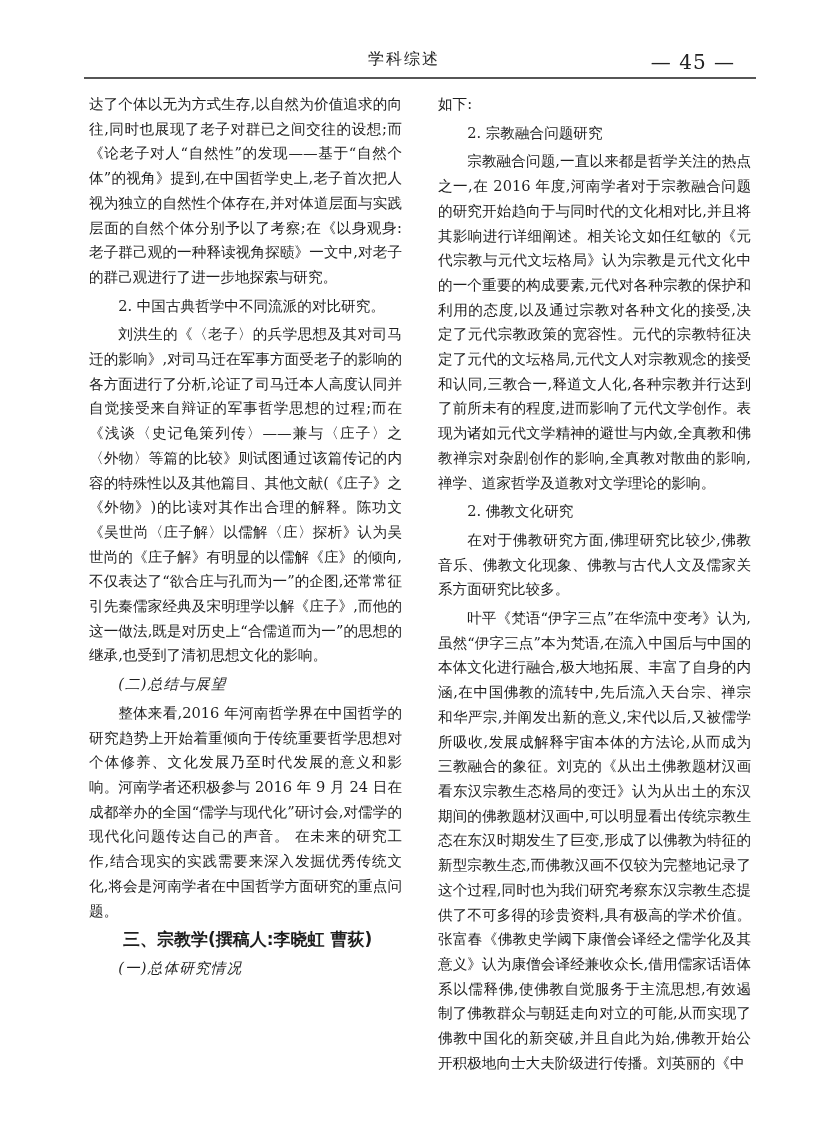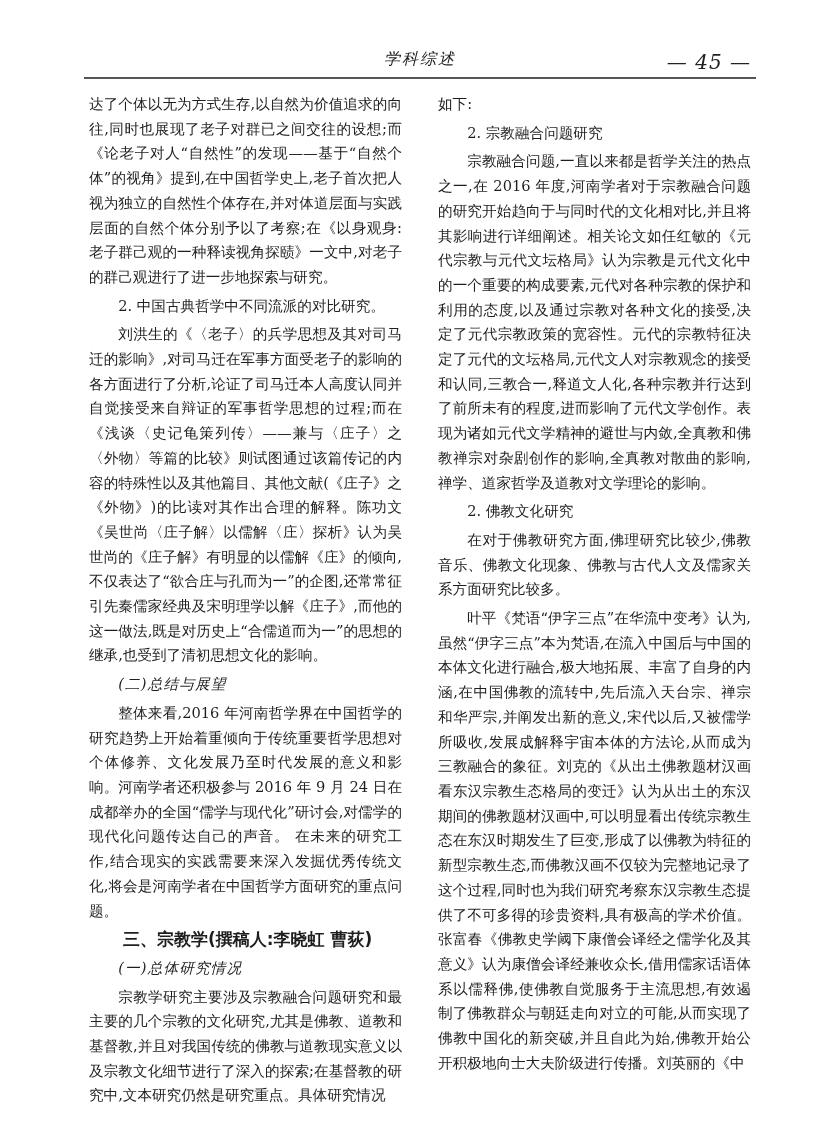--- a/index.html
+++ b/index.html
@@ -15,25 +15,24 @@
     overflow: hidden;
   }
   .page {
     position: relative;
     width: 839px;
     height: 1135px;
     background: #ffffff;
   }
   .page-header {
     position: absolute;
-    left: 85px;
+    left: 69px;
     top: 49px;
     width: 670px;
     height: 24px;
-    font-style: italic;
   }
   .running-head {
     text-align: center;
     font-size: 16px;
     letter-spacing: 2px;
     color: #222;
   }
   .page-number {
     position: absolute;
     right: 4px;
@@ -101,21 +100,20 @@
 
   <div class="article-body">
     <div class="column">
         <p class="para para-continuation">达了个体以无为方式生存,以自然为价值追求的向往,同时也展现了老子对群已之间交往的设想;而《论老子对人“自然性”的发现——基于“自然个体”的视角》提到,在中国哲学史上,老子首次把人视为独立的自然性个体存在,并对体道层面与实践层面的自然个体分别予以了考察;在《以身观身:老子群己观的一种释读视角探赜》一文中,对老子的群己观进行了进一步地探索与研究。</p>
         <p class="para para-normal">2. 中国古典哲学中不同流派的对比研究。</p>
         <p class="para para-normal">刘洪生的《〈老子〉的兵学思想及其对司马迁的影响》,对司马迁在军事方面受老子的影响的各方面进行了分析,论证了司马迁本人高度认同并自觉接受来自辩证的军事哲学思想的过程;而在《浅谈〈史记龟策列传〉——兼与〈庄子〉之〈外物〉等篇的比较》则试图通过该篇传记的内容的特殊性以及其他篇目、其他文献(《庄子》之《外物》)的比读对其作出合理的解释。陈功文《吴世尚〈庄子解〉以儒解〈庄〉探析》认为吴世尚的《庄子解》有明显的以儒解《庄》的倾向,不仅表达了“欲合庄与孔而为一”的企图,还常常征引先秦儒家经典及宋明理学以解《庄子》,而他的这一做法,既是对历史上“合儒道而为一”的思想的继承,也受到了清初思想文化的影响。</p>
         <p class="para para-kaiti-subheading">(二)总结与展望</p>
         <p class="para para-normal">整体来看,2016 年河南哲学界在中国哲学的研究趋势上开始着重倾向于传统重要哲学思想对个体修养、文化发展乃至时代发展的意义和影响。河南学者还积极参与 2016 年 9 月 24 日在成都举办的全国“儒学与现代化”研讨会,对儒学的现代化问题传达自己的声音。 在未来的研究工作,结合现实的实践需要来深入发掘优秀传统文化,将会是河南学者在中国哲学方面研究的重点问题。</p>
         <p class="para para-bold-heading">三、宗教学(撰稿人:李晓虹 曹荻)</p>
         <p class="para para-kaiti-subheading">(一)总体研究情况</p>
-        <p class="para para-normal">宗教学研究主要涉及宗教融合问题研究和最主要的几个宗教的文化研究,尤其是佛教、道教和基督教,并且对我国传统的佛教与道教现实意义以及宗教文化细节进行了深入的探索;在基督教的研究中,文本研究仍然是研究重点。具体研究情况</p>
       </div>
     <div class="column">
         <p class="para para-continuation">如下:</p>
         <p class="para para-normal">2. 宗教融合问题研究</p>
         <p class="para para-normal">宗教融合问题,一直以来都是哲学关注的热点之一,在 2016 年度,河南学者对于宗教融合问题的研究开始趋向于与同时代的文化相对比,并且将其影响进行详细阐述。相关论文如任红敏的《元代宗教与元代文坛格局》认为宗教是元代文化中的一个重要的构成要素,元代对各种宗教的保护和利用的态度,以及通过宗教对各种文化的接受,决定了元代宗教政策的宽容性。元代的宗教特征决定了元代的文坛格局,元代文人对宗教观念的接受和认同,三教合一,释道文人化,各种宗教并行达到了前所未有的程度,进而影响了元代文学创作。表现为诸如元代文学精神的避世与内敛,全真教和佛教禅宗对杂剧创作的影响,全真教对散曲的影响,禅学、道家哲学及道教对文学理论的影响。</p>
         <p class="para para-normal">2. 佛教文化研究</p>
         <p class="para para-normal">在对于佛教研究方面,佛理研究比较少,佛教音乐、佛教文化现象、佛教与古代人文及儒家关系方面研究比较多。</p>
         <p class="para para-normal">叶平《梵语“伊字三点”在华流中变考》认为,虽然“伊字三点”本为梵语,在流入中国后与中国的本体文化进行融合,极大地拓展、丰富了自身的内涵,在中国佛教的流转中,先后流入天台宗、禅宗和华严宗,并阐发出新的意义,宋代以后,又被儒学所吸收,发展成解释宇宙本体的方法论,从而成为三教融合的象征。刘克的《从出土佛教题材汉画看东汉宗教生态格局的变迁》认为从出土的东汉期间的佛教题材汉画中,可以明显看出传统宗教生态在东汉时期发生了巨变,形成了以佛教为特征的新型宗教生态,而佛教汉画不仅较为完整地记录了这个过程,同时也为我们研究考察东汉宗教生态提供了不可多得的珍贵资料,具有极高的学术价值。张富春《佛教史学阈下康僧会译经之儒学化及其意义》认为康僧会译经兼收众长,借用儒家话语体系以儒释佛,使佛教自觉服务于主流思想,有效遏制了佛教群众与朝廷走向对立的可能,从而实现了佛教中国化的新突破,并且自此为始,佛教开始公开积极地向士大夫阶级进行传播。刘英丽的《中</p>
       </div>
   </div>

